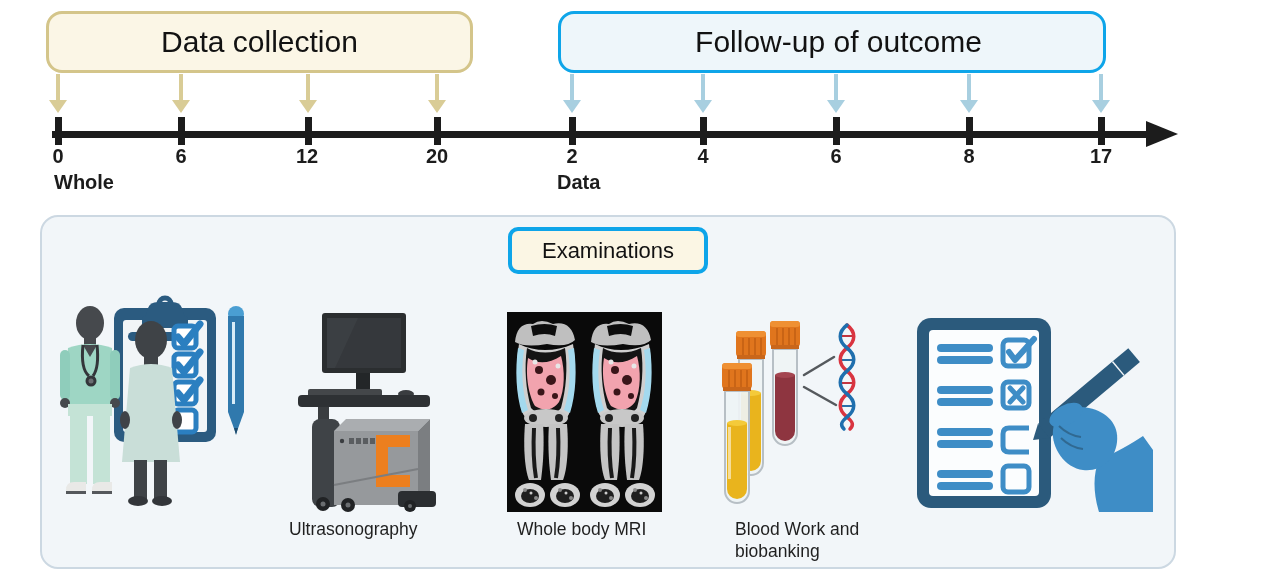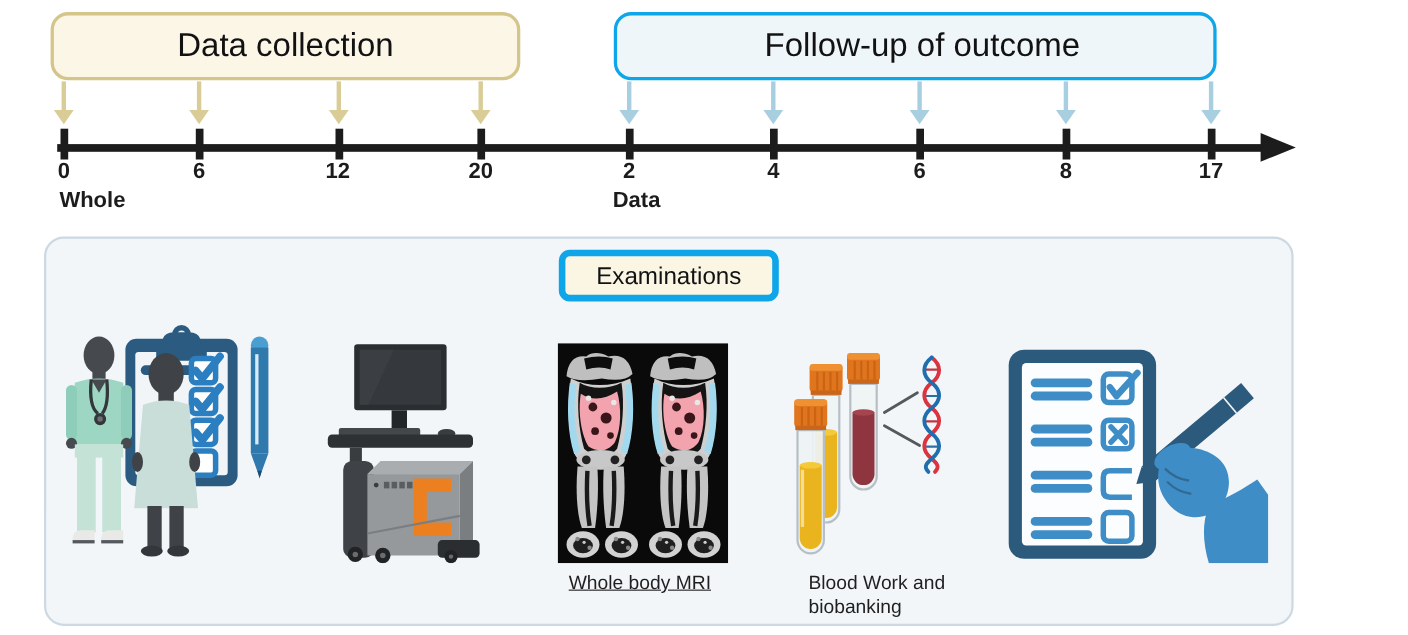--- a/index.html
+++ b/index.html
@@ -28,21 +28,21 @@
                     border-left:9px solid transparent;border-right:9px solid transparent;}
   .down-arrow.months .stem{background:#d9cc96;}
   .down-arrow.months .head{border-top:13px solid #d9cc96;}
   .down-arrow.years .stem{background:#a8cfe0;}
   .down-arrow.years .head{border-top:13px solid #a8cfe0;}
 
   
   .panel{position:absolute;left:40px;top:215px;width:1136px;height:354px;box-sizing:border-box;
          background:#f2f6f9;border:2px solid #ccd8e2;border-radius:18px;}
   .exam-title-box{position:absolute;left:508px;top:227px;width:200px;height:47px;box-sizing:border-box;
-                  background:#fbf6e4;border:6px solid #0ea5e9;border-radius:10px;
+                  background:#fbf6e4;border:4px solid #0ea5e9;border-radius:10px;
                   display:flex;align-items:center;justify-content:center;
                   font-size:22px;color:#121212;}
   .exam-icon{position:absolute;}
   .exam-caption{position:absolute;top:518px;font-size:17.5px;line-height:1.28;color:#1f1f1f;}
 </style>
 </head>
 <body>
 
 <div class="canvas">
 
@@ -360,16 +360,17 @@
         <path d="M150 118 C152 100 168 92 186 96 C204 100 216 112 214 130 C212 148 198 160 180 158 C162 156 148 136 150 118 Z"></path>
         <ellipse cx="163" cy="103" rx="18" ry="10" transform="rotate(-28 163 103)"></ellipse>
       </g>
       <g stroke="#2b5a7c" stroke-width="2" fill="none" opacity="0.7">
         <path d="M158 126 C164 132 172 136 180 137"></path>
         <path d="M156 114 C162 120 170 124 178 125"></path>
       </g>
     </svg>
   </div>
 
-  <div class="exam-caption" style="left:517px;width:150px;text-decoration:underline;">Whole body MRI</div>
+  <div class="exam-caption" style="left:289px;width:170px;">Ultrasonography</div>
+  <div class="exam-caption" style="left:517px;width:150px;">Whole body MRI</div>
   <div class="exam-caption" style="left:735px;width:140px;">Blood Work and biobanking</div>
 
 </div>
 
 </body></html>

